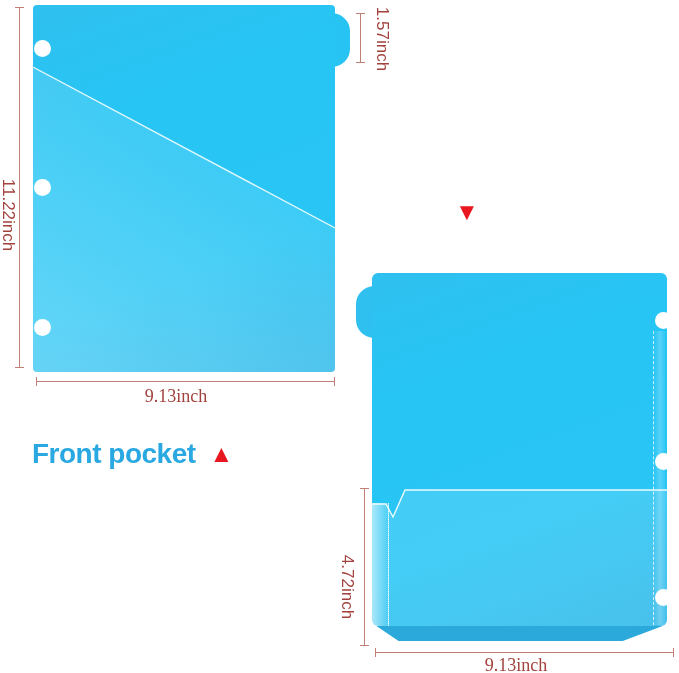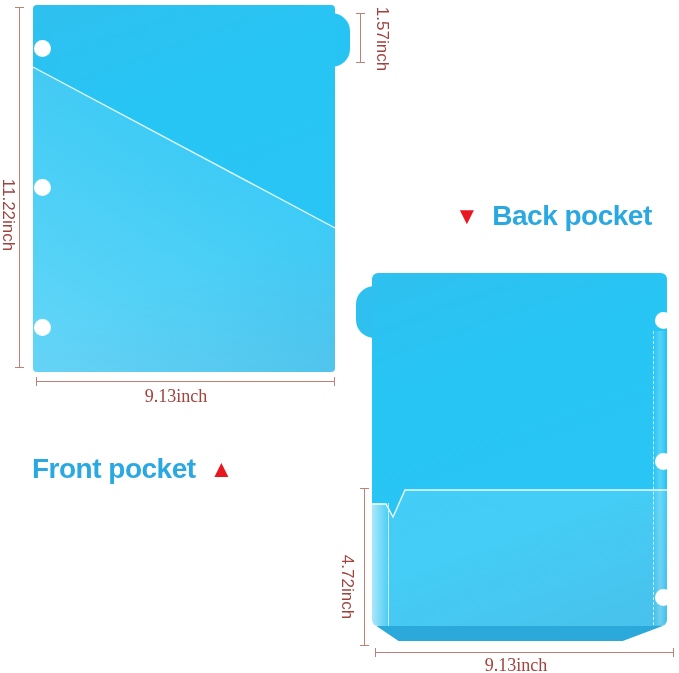--- a/index.html
+++ b/index.html
@@ -90,28 +90,27 @@
 
   <div class="vdim" style="left:19px; top:7px; height:361px;"></div>
   <div class="vtext" style="left:-34px; top:205px; width:84px;">11.22inch</div>
 
   <div class="hdim" style="left:36px; top:381px; width:299px;"></div>
   <div class="hlabel" style="left:118px; top:386px; width:116px;">9.13inch</div>
 
   <div class="vdim" style="left:360px; top:13px; height:50px;"></div>
   <div class="vtext" style="left:346px; top:29px; width:72px;">1.57inch</div>
 
-  <div class="callout" style="left:32px; top:453px;">
+  <div class="callout" style="left:32px; top:438px;">
     <span>Front pocket</span>
     <span class="marker">▲</span>
   </div>
 
   <div class="callout" style="left:455px; top:200px;">
     <span class="marker">▼</span>
-    <span>Back pocket</span>
   </div>
 
   <svg class="tab-svg" style="left:355px; top:285px;" width="18" height="54">
     <path d="M18,1 C9,2 1,9 1,19 L1,35 C1,45 9,52 18,53 Z" fill="#2fc0ef"></path>
   </svg>
 
   <div class="folder-body back-body">
     <div class="back-right-seam"></div>
     <svg class="edge-svg" width="295" height="353">
       <path d="M0,231 L14,231 L21,244 L33,217 L295,217 L295,353 L0,353 Z" fill="rgba(255,255,255,0.13)"></path>

